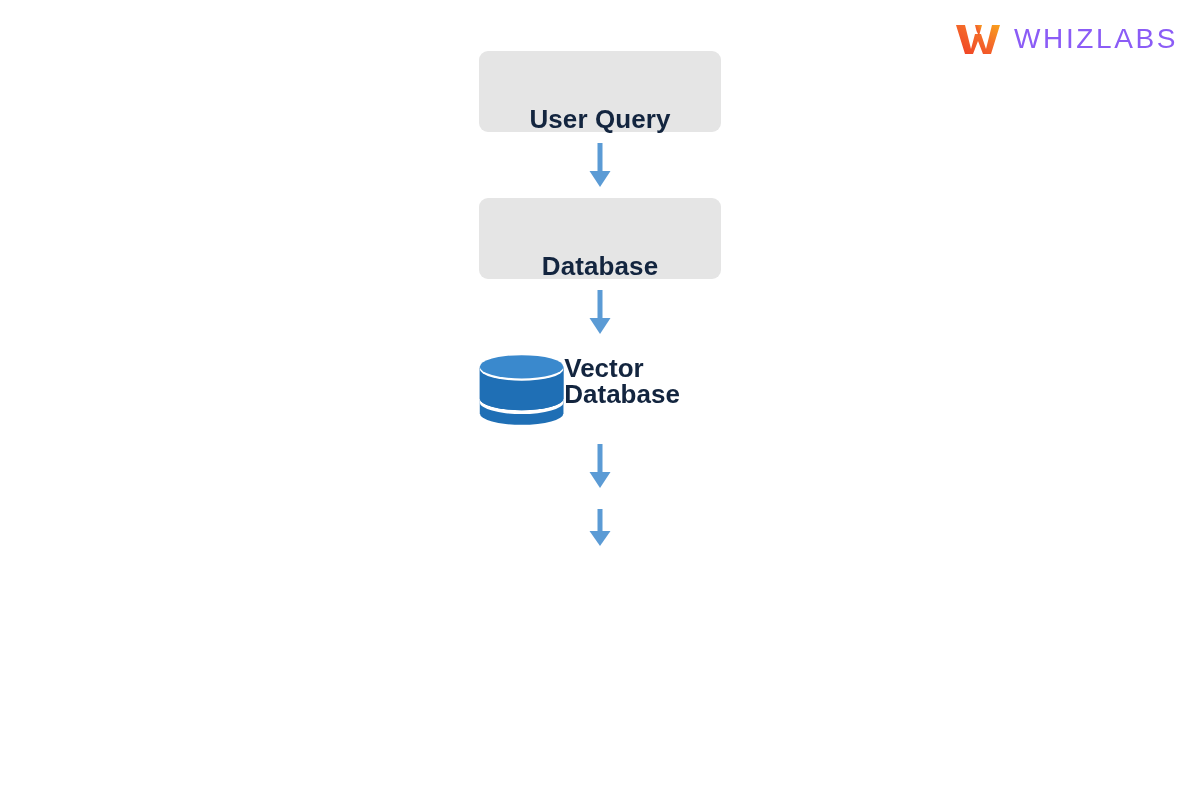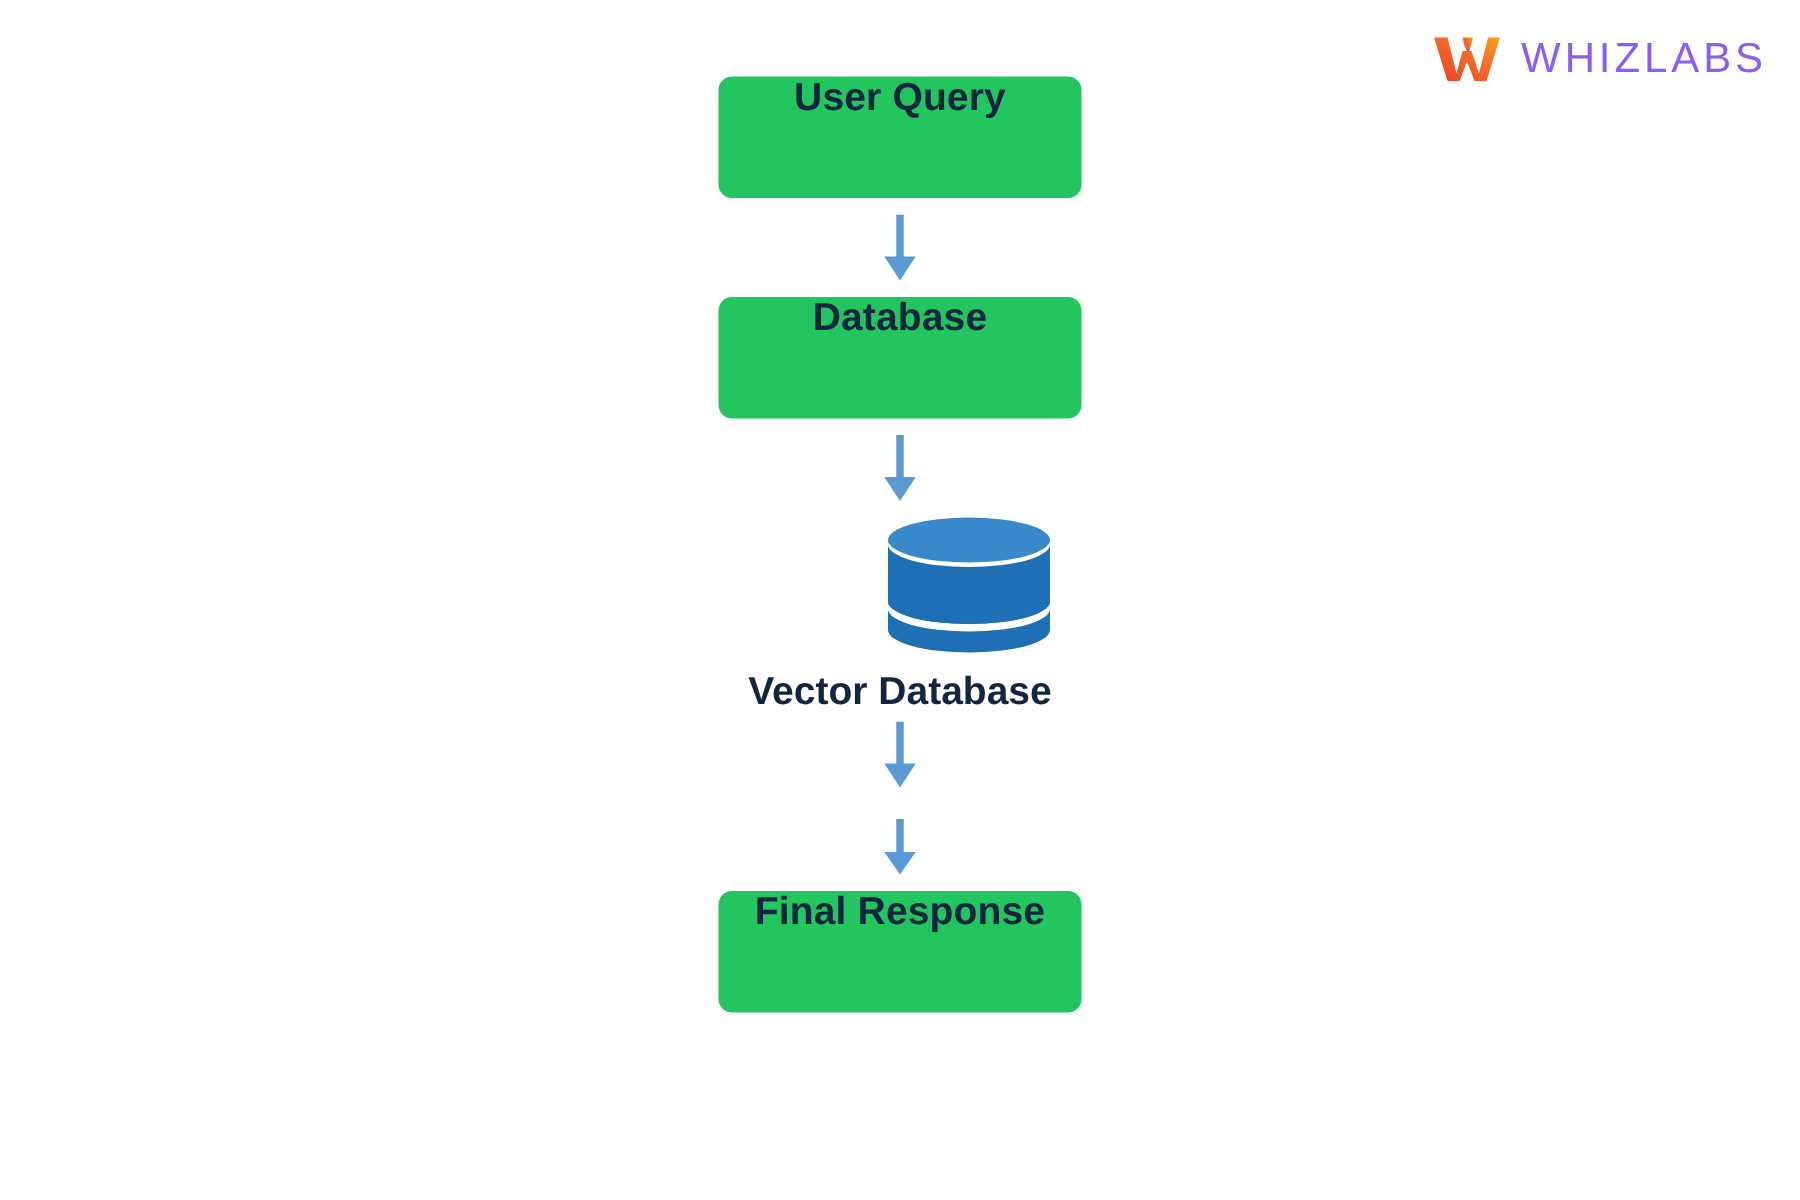--- a/index.html
+++ b/index.html
@@ -45,24 +45,24 @@
     top: 51px;
     width: 242px;
     display: flex;
     flex-direction: column;
     align-items: center;
   }
 
   .node-box {
     width: 242px;
     height: 81px;
-    background: #22c55e;
+    background: #e5e5e5;
     border-radius: 9px;
     display: flex;
-    align-items: flex-start;
+    align-items: flex-end;
     justify-content: center;
     box-sizing: border-box;
   }
   .node-label {
     font-size: 26px;
     font-weight: 600;
     color: #13253f;
     letter-spacing: 0.1px;
     line-height: 1;
   }
@@ -72,22 +72,22 @@
     display: block;
   }
   .arrow-a { margin: 11px 0 10px 0; }   
   .arrow-b { margin: 11px 0 9px 0; }    
   .arrow-c { margin: 8px 0 9px 0; }     
   .arrow-d { margin: 11px 0 10px 0; }   
 
   
   .db-group {
     display: flex;
-    flex-direction: column;
-    align-items: flex-end;
+    flex-direction: row;
+    align-items: flex-start;
   }
   .db-cyl {
     display: block;
   }
   .db-caption {
     margin-top: 11px;
     font-size: 26px;
     font-weight: 600;
     color: #13253f;
     line-height: 1;
@@ -151,17 +151,14 @@
     <rect x="11.5" y="0" width="5" height="30" fill="#5b9bd5"></rect>
     <path d="M3.5 28 L24.5 28 L14 44 Z" fill="#5b9bd5"></path>
   </svg>
 
 
   <svg class="arrow arrow-d" width="28" height="38" viewBox="0 0 28 38">
     <rect x="11.5" y="0" width="5" height="24" fill="#5b9bd5"></rect>
     <path d="M3.5 22 L24.5 22 L14 37 Z" fill="#5b9bd5"></path>
   </svg>
 
-  <div class="node-box">
-    <span class="node-label">Final Response</span>
-  </div>
 
 </div>
 
 </body></html>

